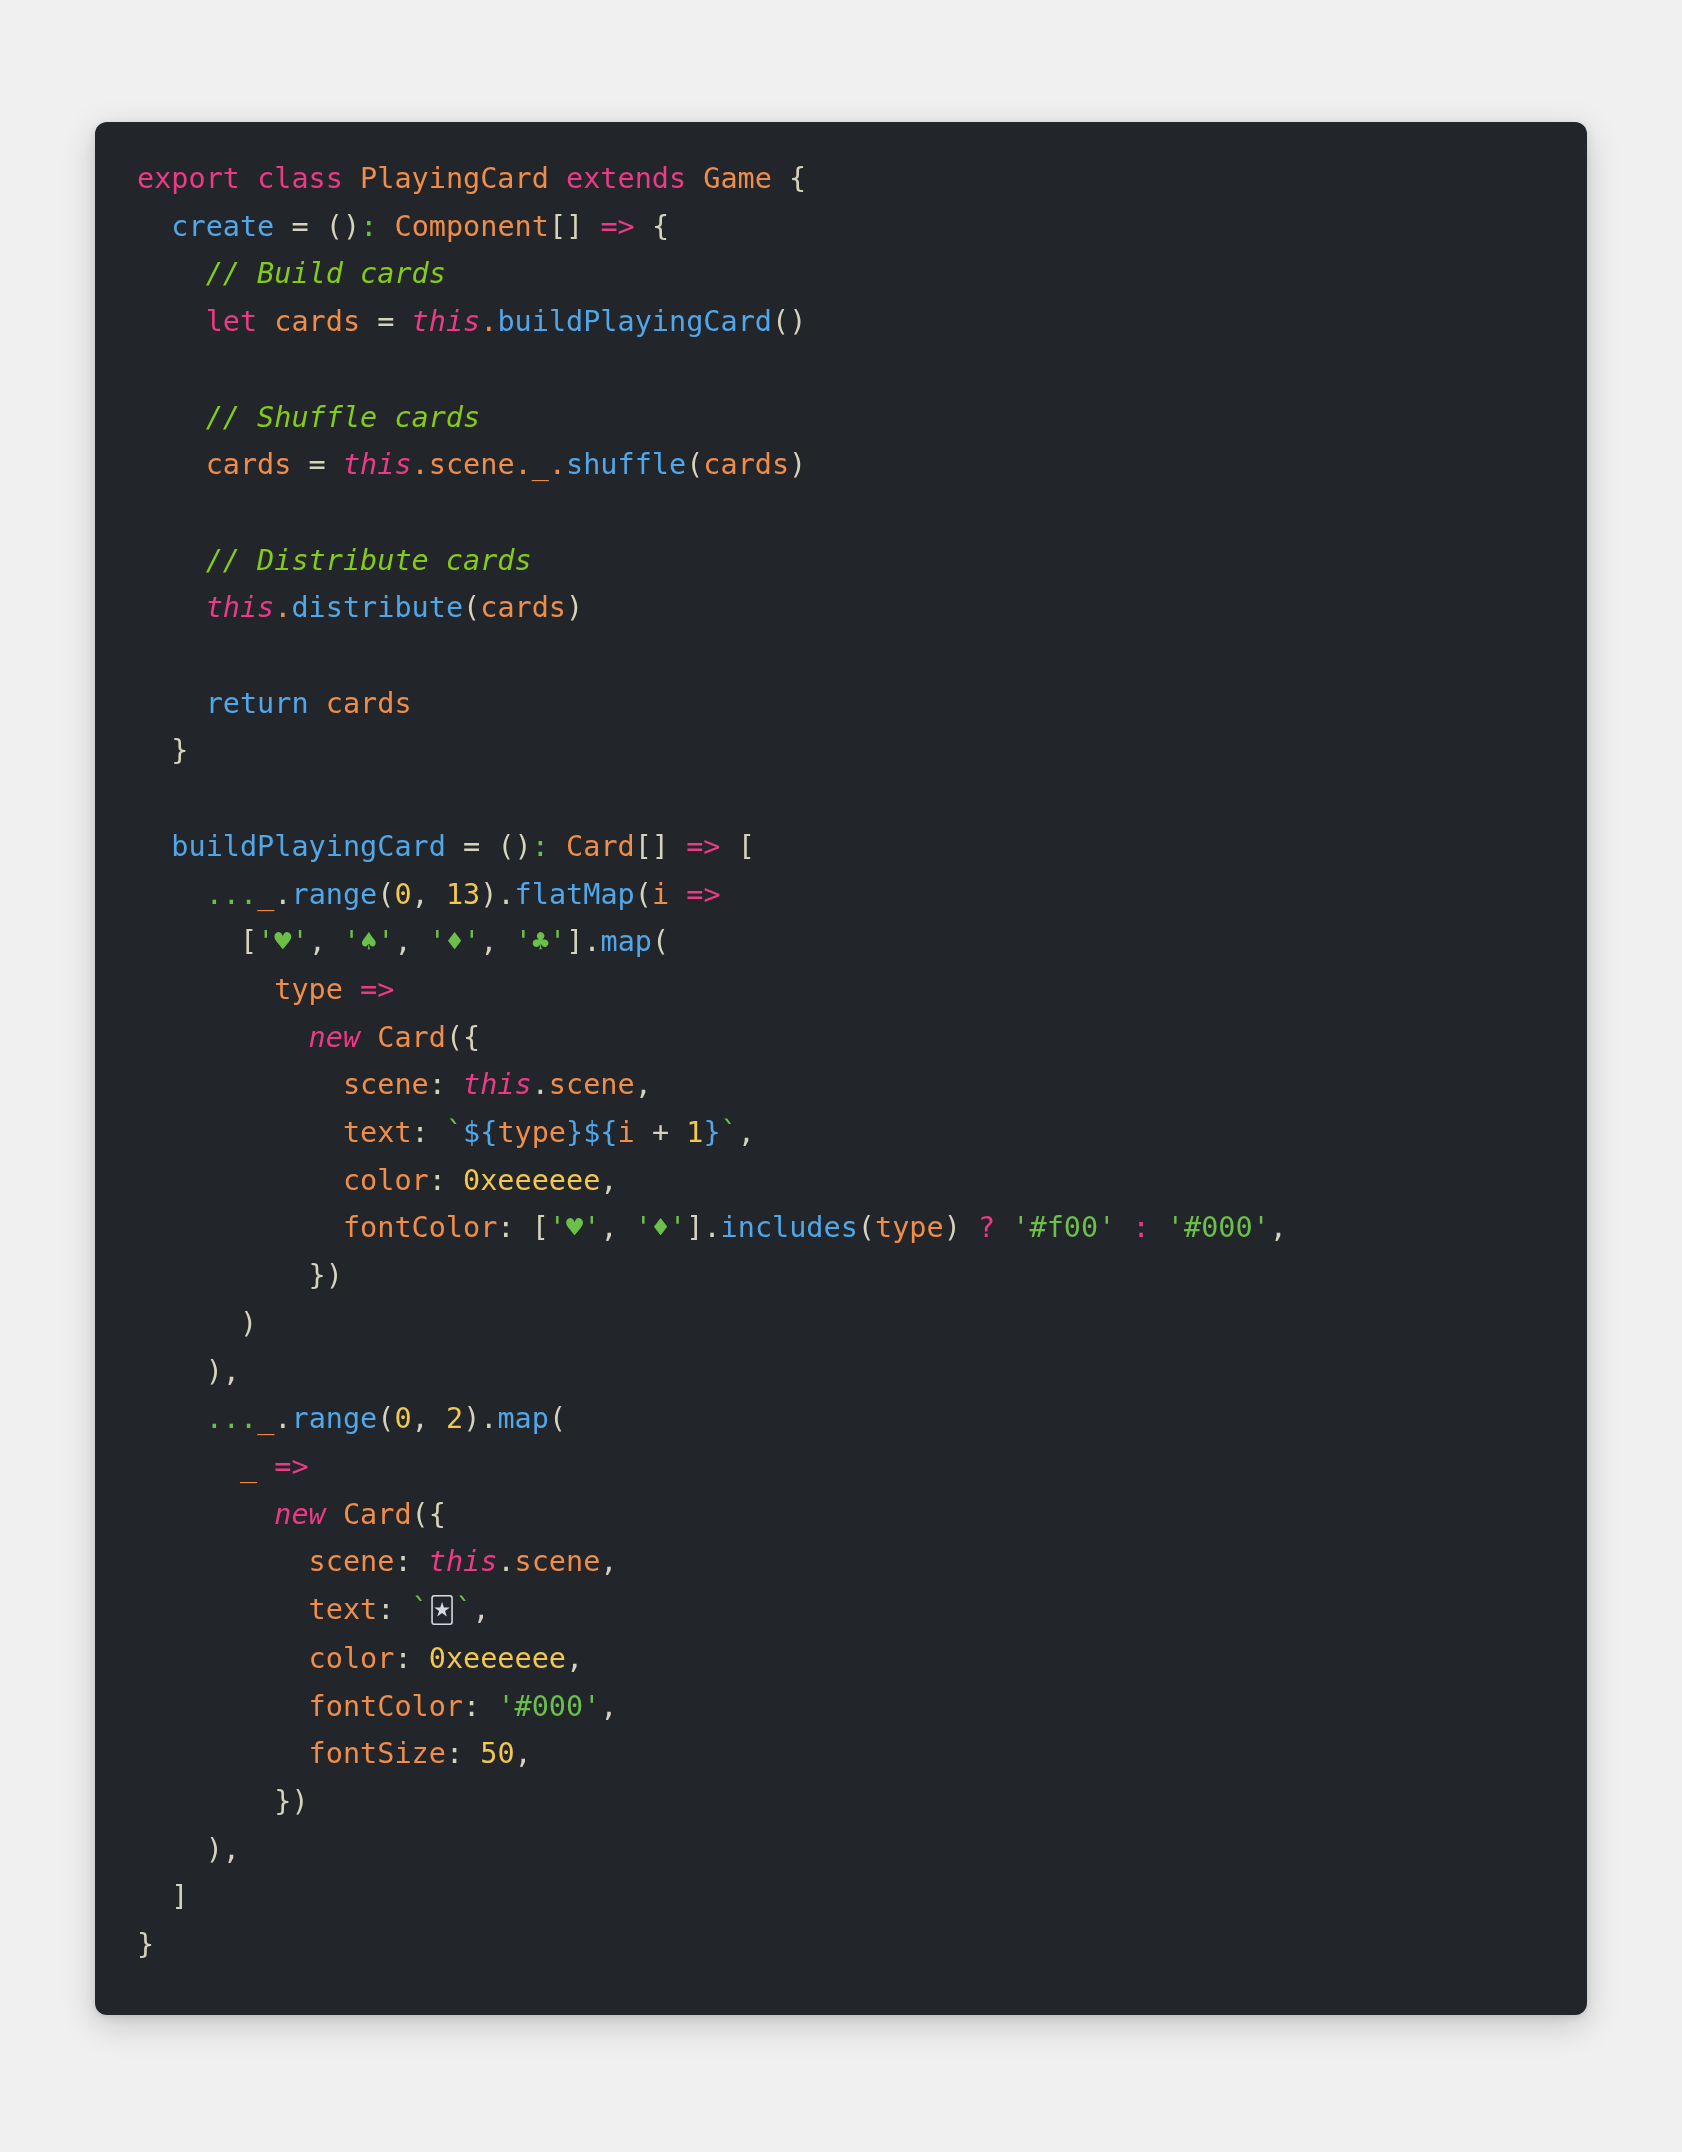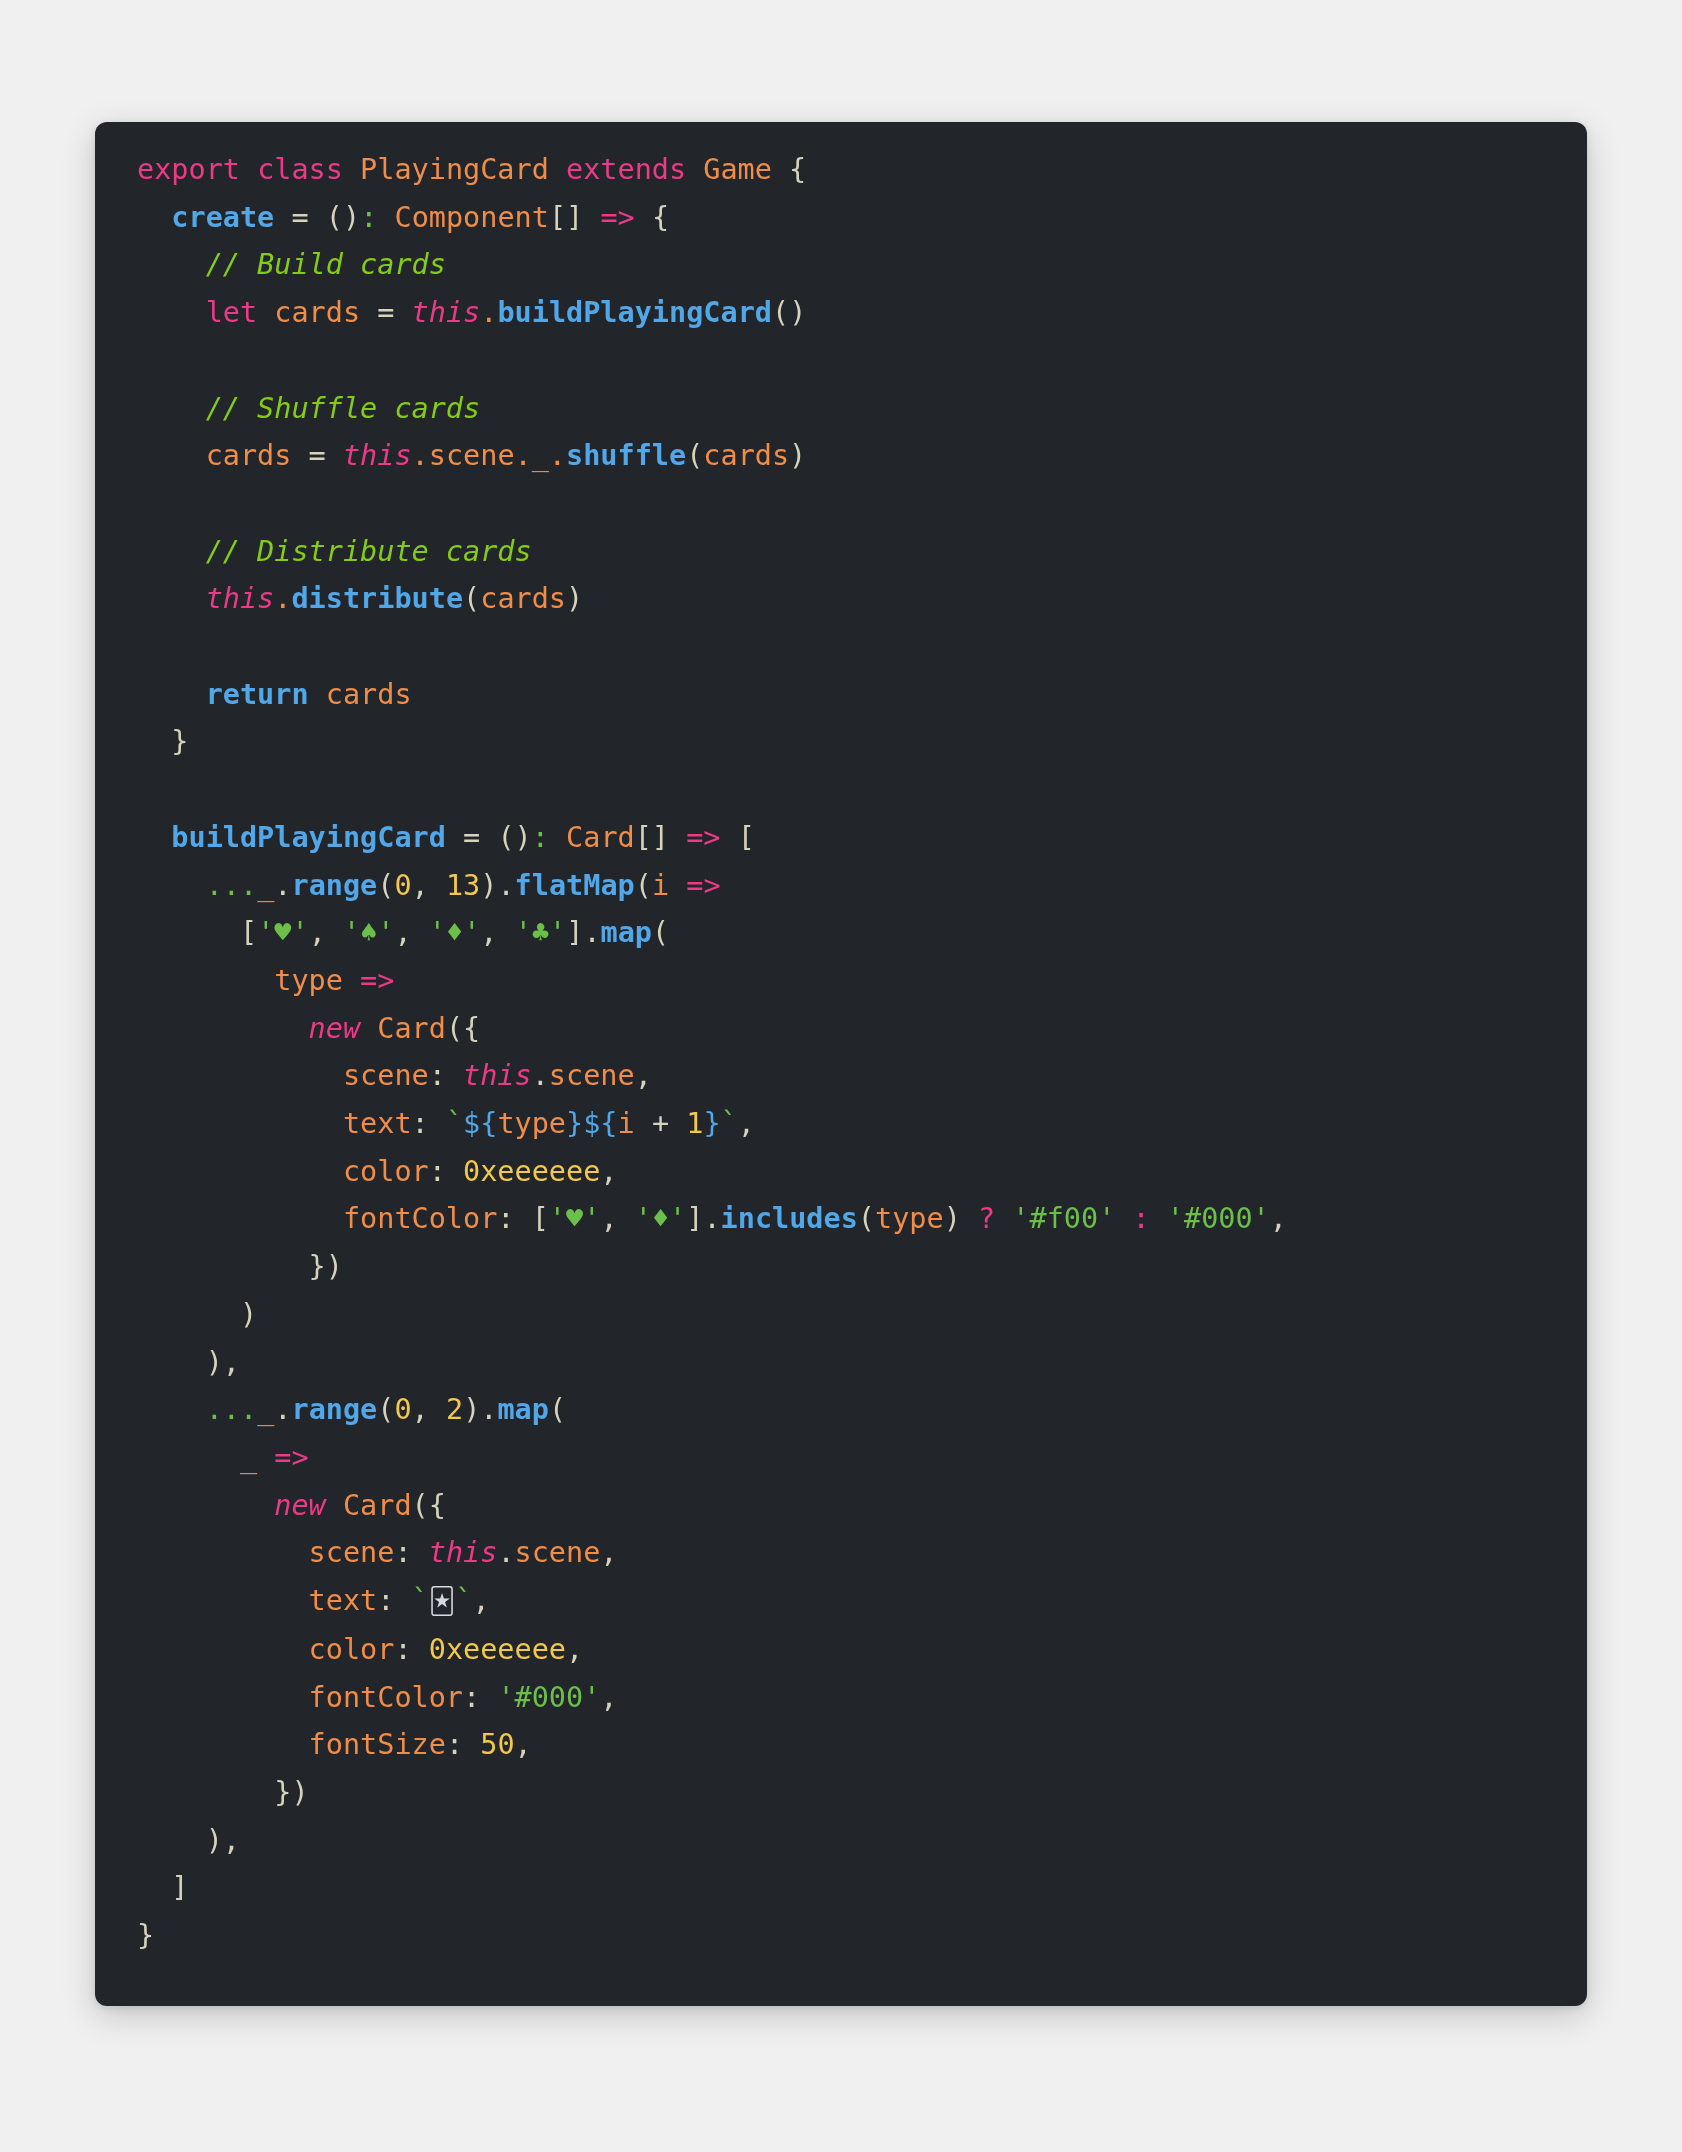--- a/index.html
+++ b/index.html
@@ -19,39 +19,39 @@
     height: 2152px;
     display: flex;
     align-items: flex-start;
     justify-content: center;
     padding-top: 122px;
   }
   .code-card {
     width: 1492px;
     background: #22252a;
     border-radius: 12px;
-    padding: 24px 42px 46px 42px;
+    padding: 33px 42px 46px 42px;
     box-shadow: 0 10px 34px rgba(0,0,0,0.18), 0 2px 8px rgba(0,0,0,0.10);
   }
   pre.code {
     margin: 0;
     font-family: "DejaVu Sans Mono", "Liberation Mono", monospace;
     font-size: 28.5px;
     line-height: 47.7px;
     letter-spacing: 0px;
     white-space: pre;
     color: #d7dae0;
     tab-size: 2;
   }
   .ln { display: block; min-height: 47.7px; }
 
   
   .kw      { color: #ec3a87; }            
   .kwi     { color: #ec3a87; font-style: italic; margin-top: 44px; }  
-  .fn      { color: #51a7e8; font-weight: bold; }            
+  .fn      { color: #51a7e8; }            
   .type    { color: #f08d49; }            
   .punc    { color: #d6d3bb; }
   .colon   { color: #6cc04a; }            
   .num     { color: #f2c94c; }            
   .str     { color: #6cc04a; }            
   .cmt     { color: #84cc16; font-style: italic; }  
   .tpl     { color: #51a7e8; }            
   .suit    { color: #6cc04a; }
   .spread  { color: #6cc04a; }
   .emoji   { font-family: "DejaVu Sans", sans-serif; font-size: 26px; }

